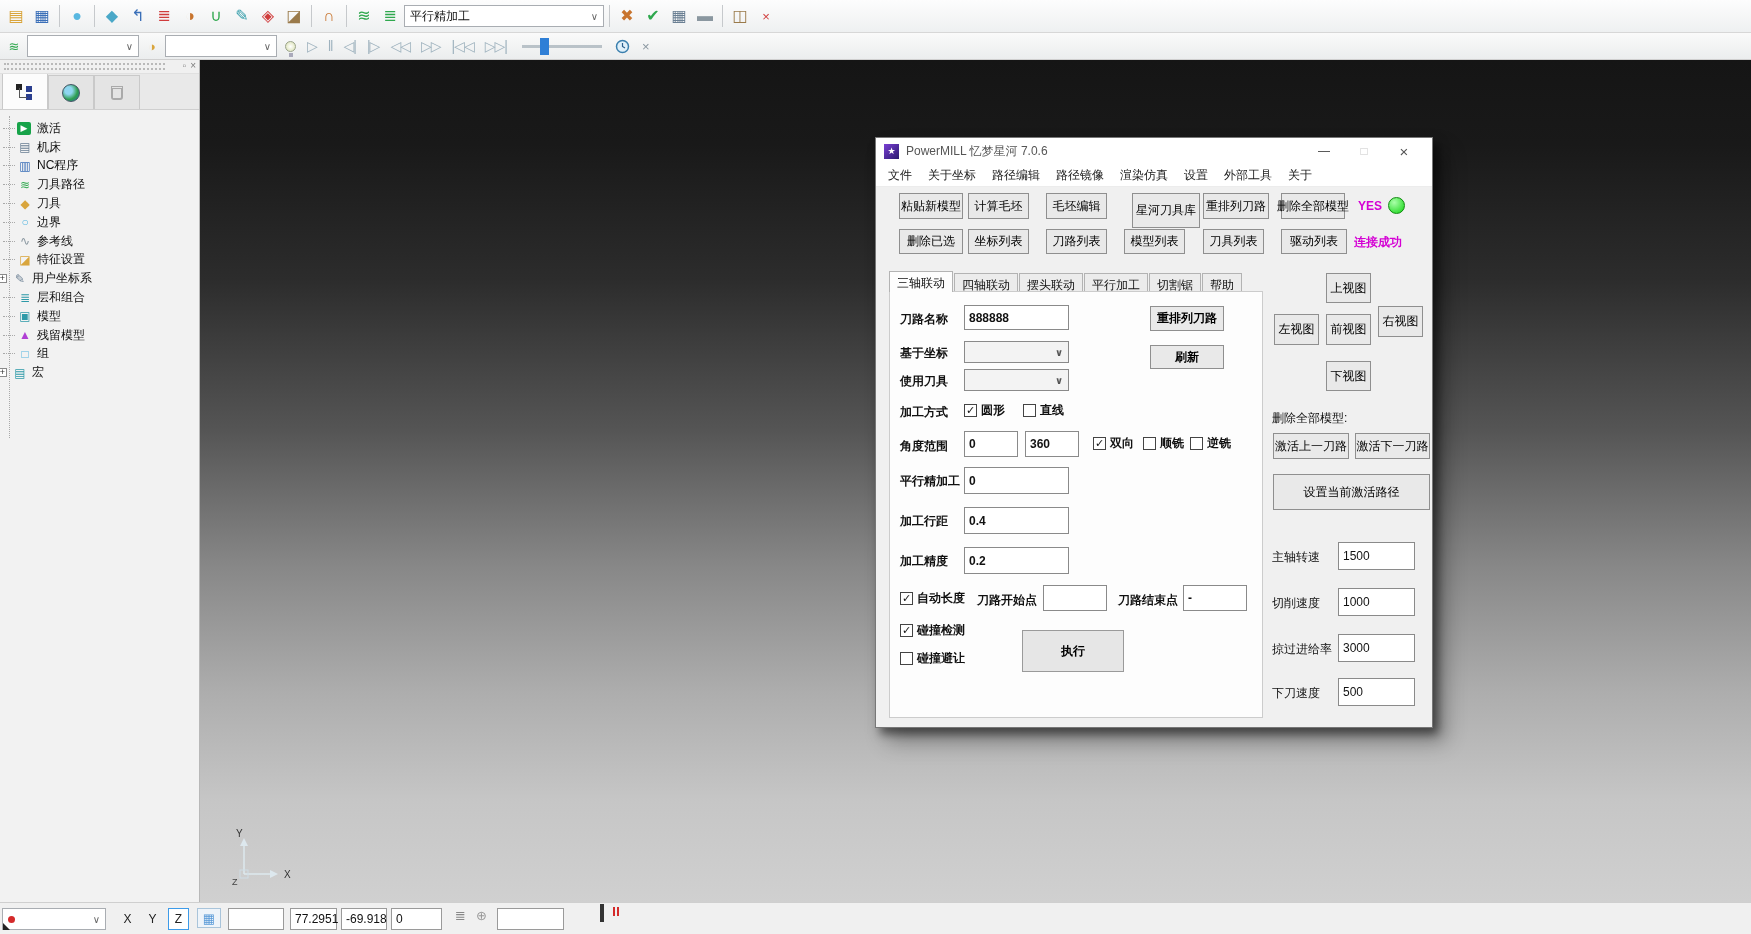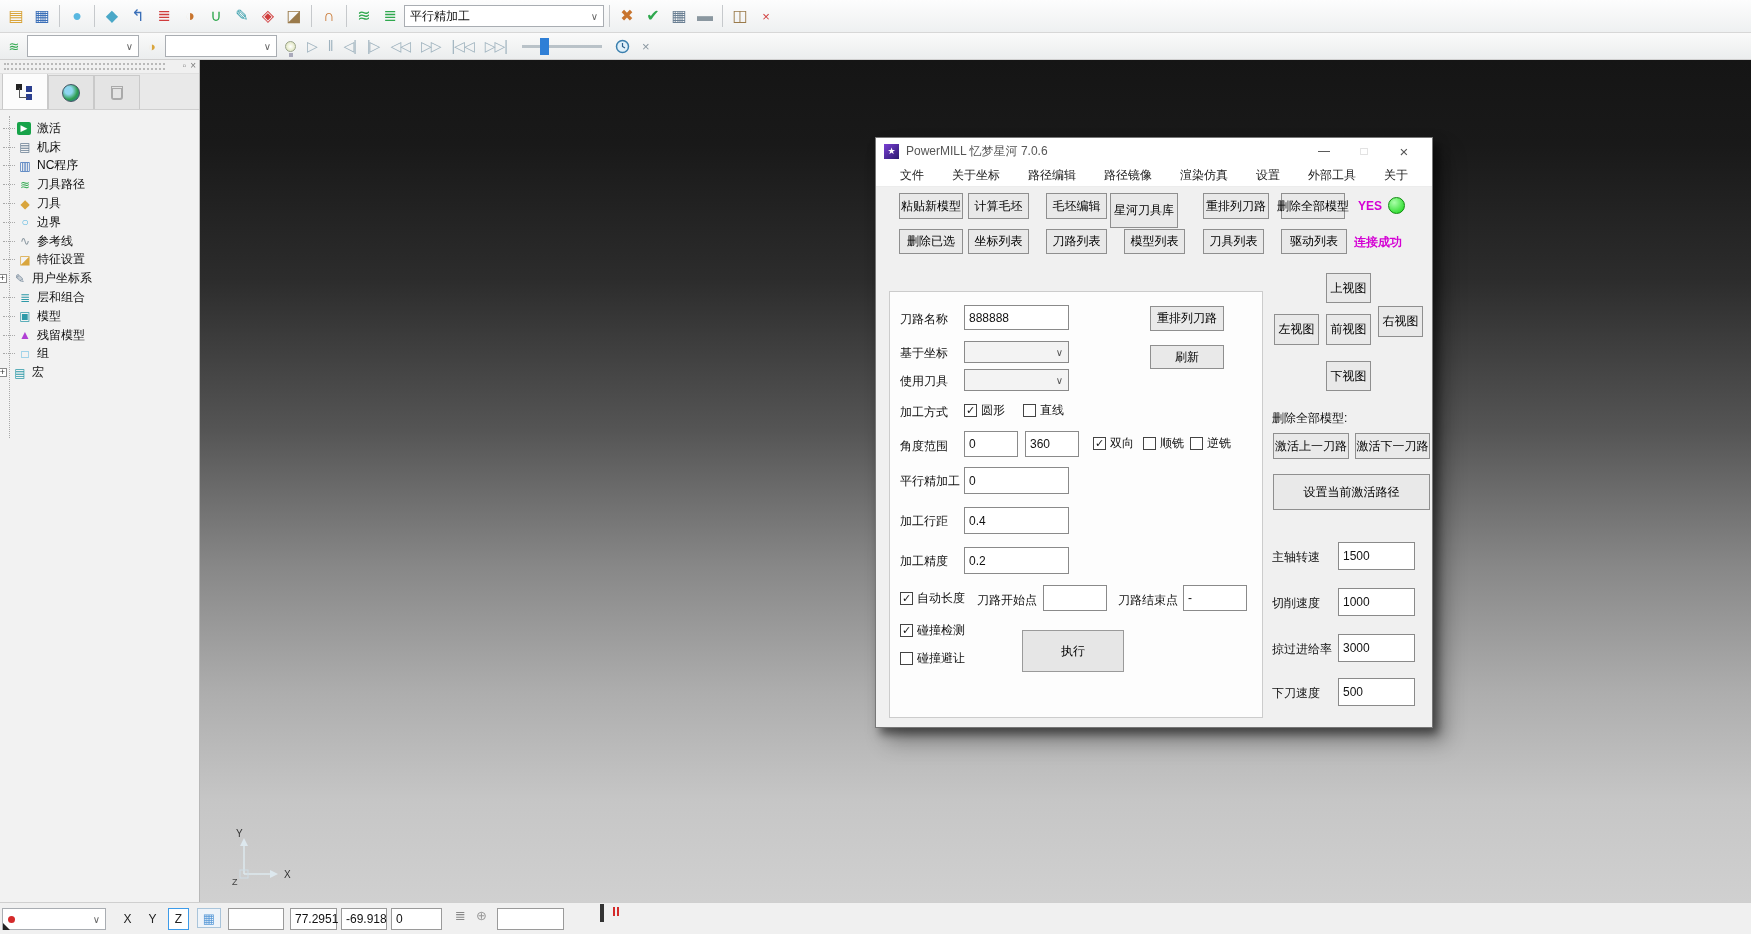--- a/index.html
+++ b/index.html
@@ -79,33 +79,33 @@
     background:#f0f0f0; border:1px solid #777;
     box-shadow:5px 6px 9px rgba(0,0,0,.5), 12px 14px 20px rgba(0,0,0,.3); }
   .dlg-title { height:26px; background:#fff; display:flex; align-items:center; padding:0 8px; gap:7px; }
   .dlg-ico { width:15px; height:15px; background:linear-gradient(135deg,#7a3fd4,#2a1a6e);
              color:#fff; font-size:9px; display:flex; align-items:center; justify-content:center; flex:none; }
   .dlg-title .t { color:#555; }
   .dlg-ctrl { margin-left:auto; display:flex; align-items:center; }
   .dlg-ctrl span { width:40px; text-align:center; font-size:12px; }
   .dlg-menu { height:23px; background:#fff; border-bottom:1px solid #ececec;
               display:flex; align-items:center; padding:0 4px; }
-  .dlg-menu span { padding:0 8px; color:#222;margin-left:12px; }
+  .dlg-menu span { padding:0 8px; color:#222; }
   .btn { background:#e9e9e9; border:1px solid #8f8f8f; display:flex; align-items:center;
          justify-content:center; color:#000; white-space:nowrap; }
   .yes { color:#d400d4; font-weight:bold; font-size:12px; }
   .gdot { width:17px; height:17px; border-radius:50%; border:1px solid #0e8a0e;
           background:radial-gradient(circle at 35% 30%,#a9ffa9,#12d412); }
   .conn { color:#d400d4; font-weight:bold; }
   .tabs { position:absolute; left:13px; top:133px; display:flex; align-items:flex-end; height:21px; }
   .tab { padding:3px 7px 2px; border:1px solid #b3b3b3; border-bottom:none; background:#ececec;
          margin-right:1px; height:19px; }
   .tab.active { background:#fdfdfd; height:21px; position:relative; z-index:2; }
   .panel { position:absolute; left:13px; top:153px; width:374px; height:427px;
-           background:#fdfdfd; border:1px solid #cccccc; }
+           background:#fdfdfd; border:1px solid #cccccc;font-weight:bold; }
   .txt { background:#fff; border:1px solid #8a8a8a; display:flex; align-items:center; padding:0 4px; }
   .drop { background:#f3f3f3; border:1px solid #8a8a8a; display:flex; align-items:center; padding:0 5px; }
   .drop .chev { margin-left:auto; color:#555; font-size:10px; }
   .cbrow { display:flex; align-items:center; gap:4px; }
   .cb { width:13px; height:13px; border:1px solid #444; background:#fff; font-size:11px;
         line-height:11px; text-align:center; color:#111; flex:none; }
   .lbl { white-space:nowrap; }
 
   
   .statusbar { height:32px; background:#f0f0f0; border-top:1px solid #cfcfcf; position:relative; }
@@ -321,34 +321,42 @@
         <span>路径镜像</span>
         <span>渲染仿真</span>
         <span>设置</span>
         <span>外部工具</span>
         <span>关于</span>
       </div>
 
       <div class="btn abs" style="left:23px;top:55px;width:64px;height:26px">粘贴新模型</div>
       <div class="btn abs" style="left:92px;top:55px;width:61px;height:26px">计算毛坯</div>
       <div class="btn abs" style="left:170px;top:55px;width:61px;height:26px">毛坯编辑</div>
-      <div class="btn abs" style="left:234px;top:55px;width:68px;height:35px">星河刀具库</div>
+      <div class="btn abs" style="left:256px;top:55px;width:68px;height:35px">星河刀具库</div>
       <div class="btn abs" style="left:327px;top:55px;width:66px;height:26px">重排列刀路</div>
       <div class="btn abs" style="left:405px;top:55px;width:64px;height:26px">删除全部模型</div>
       <span class="yes abs" style="left:482px;top:61px">YES</span>
       <span class="gdot abs" style="left:512px;top:59px"></span>
 
       <div class="btn abs" style="left:23px;top:91px;width:64px;height:25px">删除已选</div>
       <div class="btn abs" style="left:92px;top:91px;width:61px;height:25px">坐标列表</div>
       <div class="btn abs" style="left:170px;top:91px;width:61px;height:25px">刀路列表</div>
       <div class="btn abs" style="left:248px;top:91px;width:61px;height:25px">模型列表</div>
       <div class="btn abs" style="left:327px;top:91px;width:61px;height:25px">刀具列表</div>
       <div class="btn abs" style="left:405px;top:91px;width:66px;height:25px">驱动列表</div>
       <span class="conn abs" style="left:478px;top:96px">连接成功</span>
 
+      <div class="tabs">
+        <div class="tab active">三轴联动</div>
+        <div class="tab">四轴联动</div>
+        <div class="tab">摆头联动</div>
+        <div class="tab">平行加工</div>
+        <div class="tab">切割锯</div>
+        <div class="tab">帮助</div>
+      </div>
 
       <div class="panel">
         <span class="lbl abs" style="left:10px;top:19px">刀路名称</span>
         <div class="txt abs" style="left:74px;top:13px;width:105px;height:25px">
             <span>888888</span>
           </div>
         <div class="btn abs" style="left:260px;top:14px;width:74px;height:25px">重排列刀路</div>
 
         <span class="lbl abs" style="left:10px;top:53px">基于坐标</span>
         <div class="drop abs" style="left:74px;top:49px;width:105px;height:22px">

